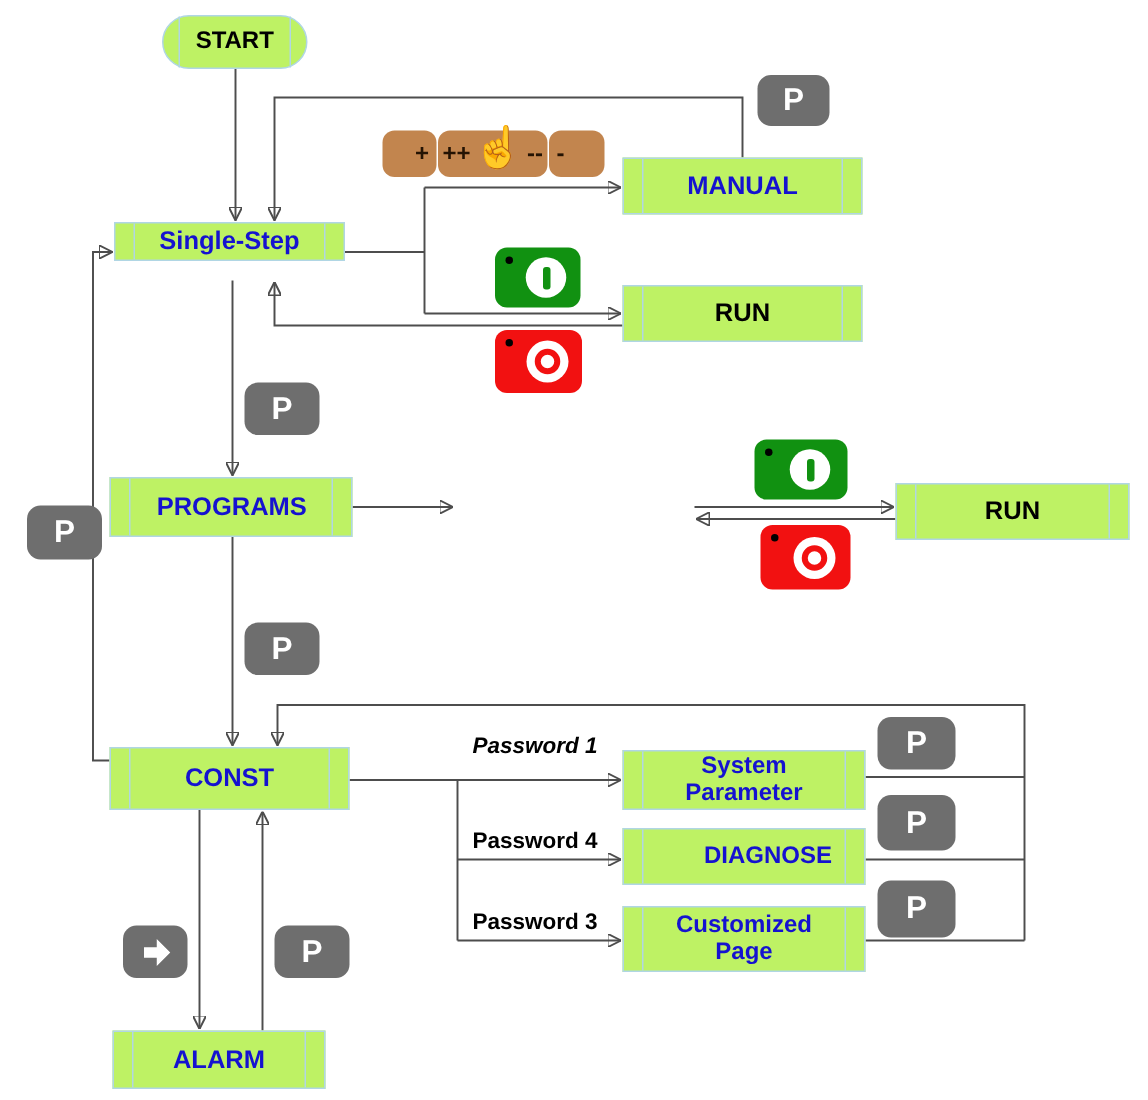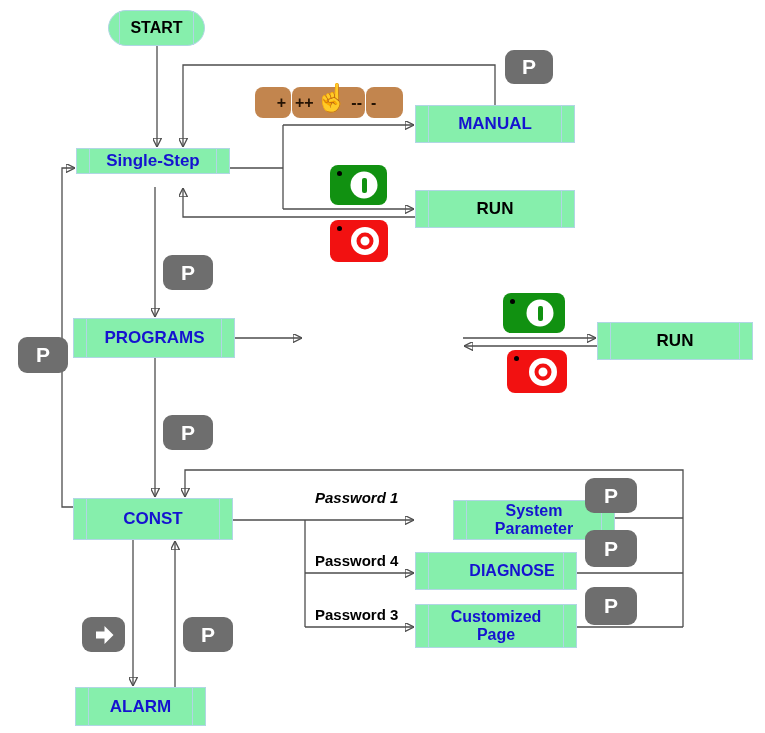--- a/index.html
+++ b/index.html
@@ -5,21 +5,21 @@
   html,body{margin:0;padding:0;background:#fff;}
   .stage{
     position:relative;width:765px;height:733px;background:#fff;overflow:hidden;
     font-family:"Liberation Sans",sans-serif;
   }
   .wires{position:absolute;left:0;top:0;z-index:1;}
   .wires path{stroke:var(--wire,#4d4d4d);stroke-width:1.3;fill:none;}
 
   
   .node{
-    position:absolute;background:#86efac;border:1px solid var(--node-border,#b0d6e4);
+    position:absolute;background:#bef264;border:1px solid var(--node-border,#b0d6e4);
     display:flex;align-items:center;justify-content:center;text-align:center;
     font-weight:bold;font-size:17px;color:var(--label-black,#000);z-index:2;
     line-height:1.12;box-sizing:border-box;padding:0 16px;
   }
   .node::before,.node::after{
     content:"";position:absolute;top:0;bottom:0;width:1px;background:var(--node-border,#b0d6e4);
   }
   .node::before{left:12px}
   .node::after{right:12px}
   .node.blue{color:var(--label-blue,#1512d0);}
@@ -123,33 +123,33 @@
 
 
   <div class="node" style="left:597px;top:322px;width:156px;height:38px;">
     <span>RUN</span>
   </div>
 
   <div class="node blue" style="left:73px;top:498px;width:160px;height:42px;">
     <span>CONST</span>
   </div>
 
-  <div class="node blue small" style="left:415px;top:500px;width:162px;height:40px;margin-left:38px;">
+  <div class="node blue small" style="left:415px;top:500px;width:162px;height:40px;">
     <span>System Parameter</span>
   </div>
 
   <div class="node blue small" style="left:415px;top:552px;width:162px;height:38px;padding-left:48px;">
     <span>DIAGNOSE</span>
   </div>
 
   <div class="node blue small" style="left:415px;top:604px;width:162px;height:44px;">
     <span>Customized Page</span>
   </div>
 
-  <div class="node blue" style="left:75px;top:687px;width:131px;height:39px;">
+  <div class="node blue" style="left:75px;top:687px;width:142px;height:39px;">
     <span>ALARM</span>
   </div>
 
   <span class="pwlabel" style="left:315px;top:489px;font-style:italic;">Password 1</span>
   <span class="pwlabel" style="left:315px;top:552px;">Password 4</span>
   <span class="pwlabel" style="left:315px;top:606px;">Password 3</span>
 
   <div class="jog right" style="left:255px;top:87px;width:36px;height:31px;">
     <span>+</span>
   </div>

